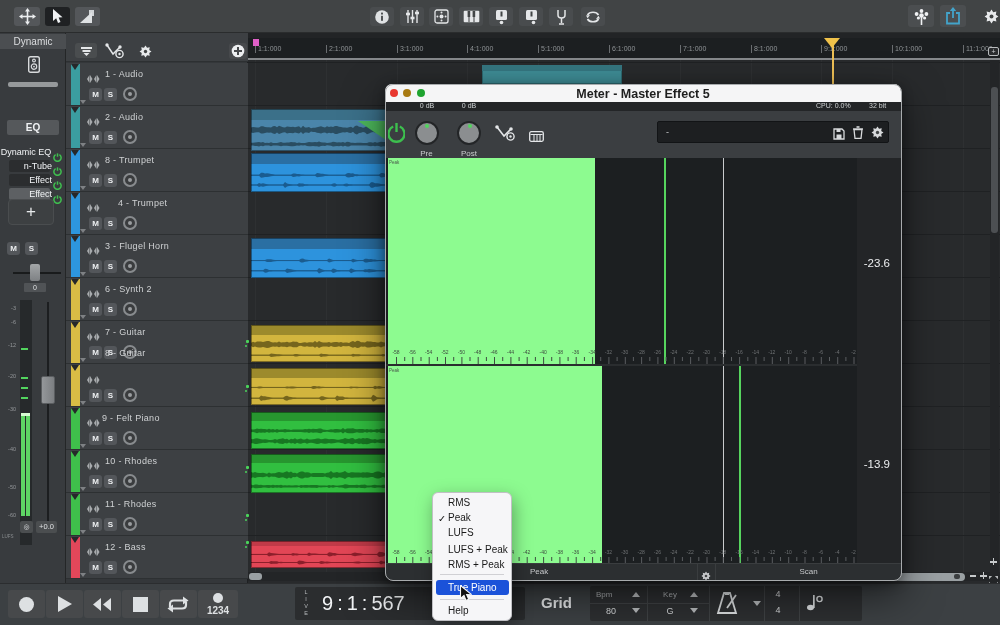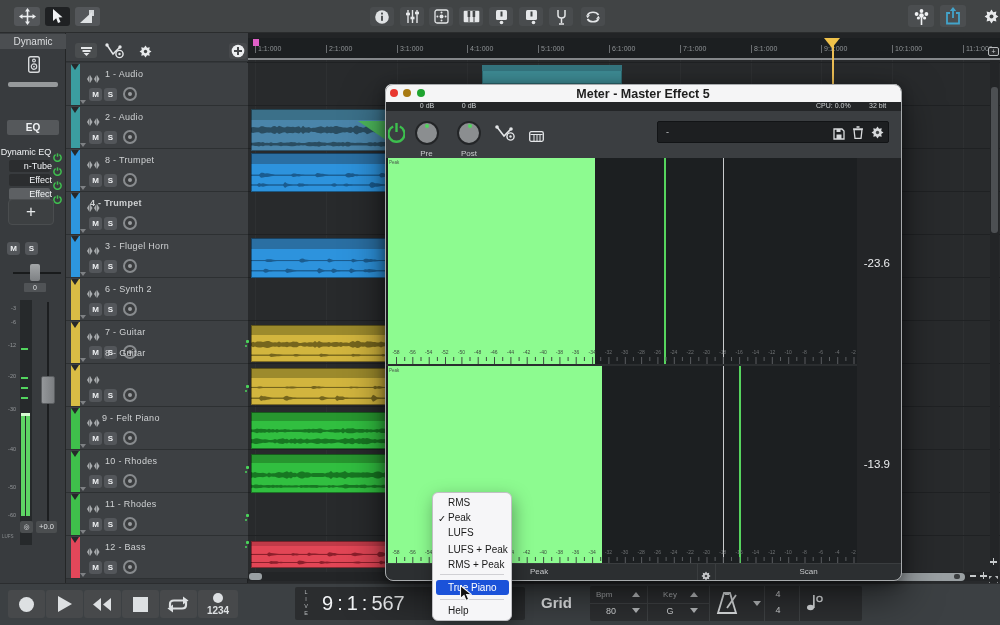--- a/index.html
+++ b/index.html
@@ -275,21 +275,21 @@
 <div class="abs" style="left:71px;top:193px;width:9px;height:41px;background:#2d96de;"></div>
 <div class="abs" style="left:71px;top:193px;width:0;height:0;border-left:4.5px solid transparent;border-right:4.5px solid transparent;border-top:6px solid #26282a;"></div>
 <div class="abs" style="left:87px;top:199px;"><svg width="13" height="10" viewBox="0 0 13 10">
       <g fill="#a8abae">
         <path d="M0 5 L2.5 1 L2.5 9 Z"></path>
         <path d="M5.5 5 L3 1 L3 9 Z"></path>
         <path d="M7 5 L9.5 1 L9.5 9 Z"></path>
         <path d="M12.5 5 L10 1 L10 9 Z"></path>
       </g>
     </svg></div>
-<div class="tname" style="left:90px;top:198px;font-weight:bold;">4 - Trumpet</div>
+<div class="tname" style="left:118px;top:198px;">4 - Trumpet</div>
 <div class="ms" style="left:89px;top:217px;">M</div>
 <div class="ms" style="left:104px;top:217px;">S</div>
 <div class="abs" style="left:123px;top:216px;width:14px;height:14px;border:2px solid #888b8e;border-radius:50%;background:#3a3c3e;"></div>
 <div class="abs" style="left:128px;top:221px;width:4px;height:4px;background:#9a9da0;border-radius:50%;"></div>
 <div class="abs" style="left:80px;top:229px;width:0;height:0;border-left:3.5px solid transparent;border-right:3.5px solid transparent;border-top:4.5px solid #7e8184;"></div>
 <div class="abs" style="left:66px;top:235px;width:182px;height:43px;background:#3d4043;border-bottom:1px solid #2d3032;"></div>
 <div class="abs" style="left:71px;top:236px;width:9px;height:41px;background:#2d96de;"></div>
 <div class="abs" style="left:71px;top:236px;width:0;height:0;border-left:4.5px solid transparent;border-right:4.5px solid transparent;border-top:6px solid #26282a;"></div>
 <div class="abs" style="left:87px;top:242px;"><svg width="13" height="10" viewBox="0 0 13 10">
       <g fill="#a8abae">

